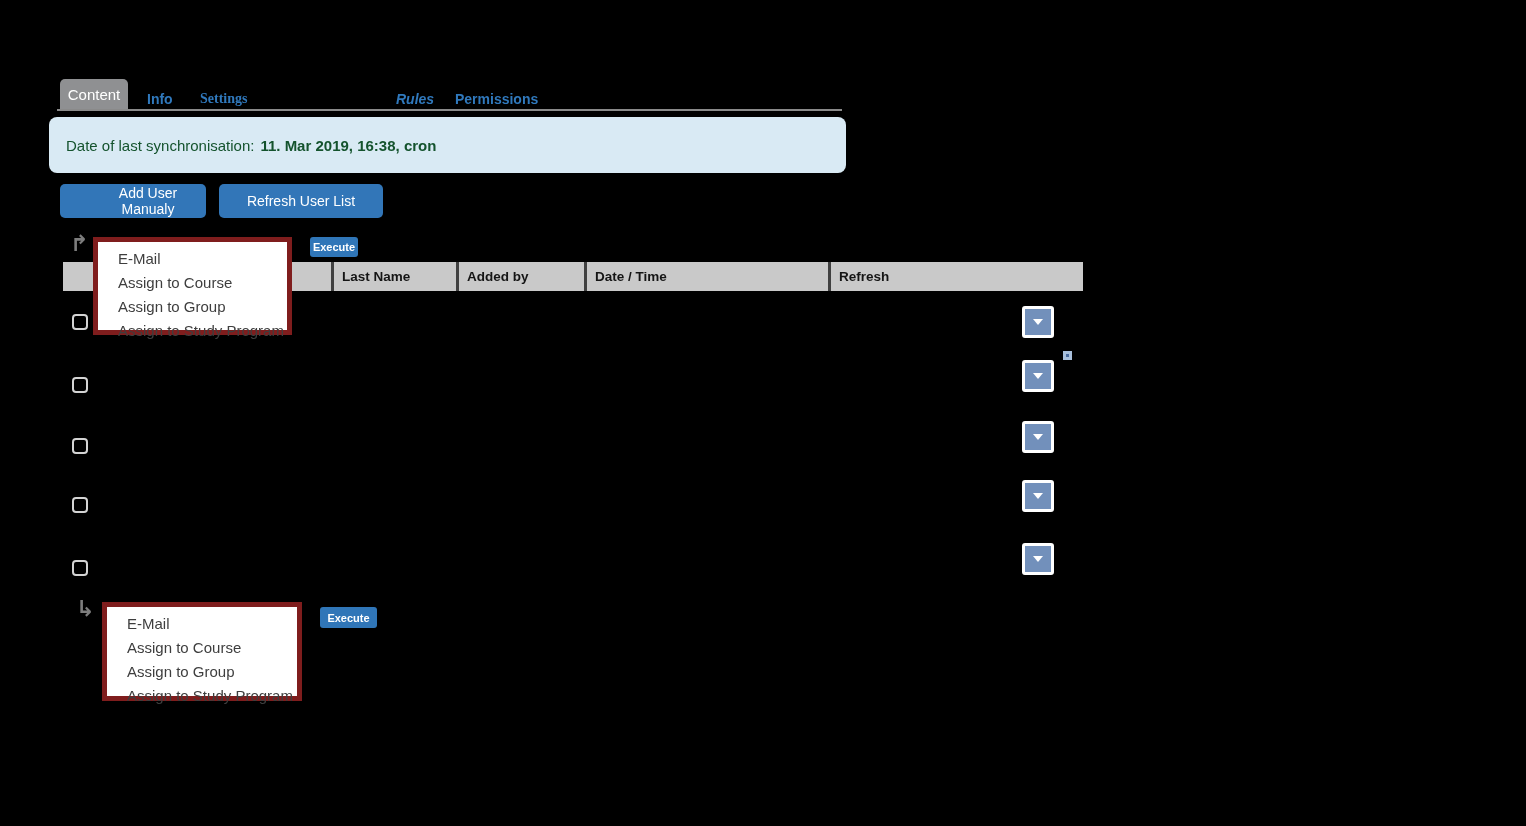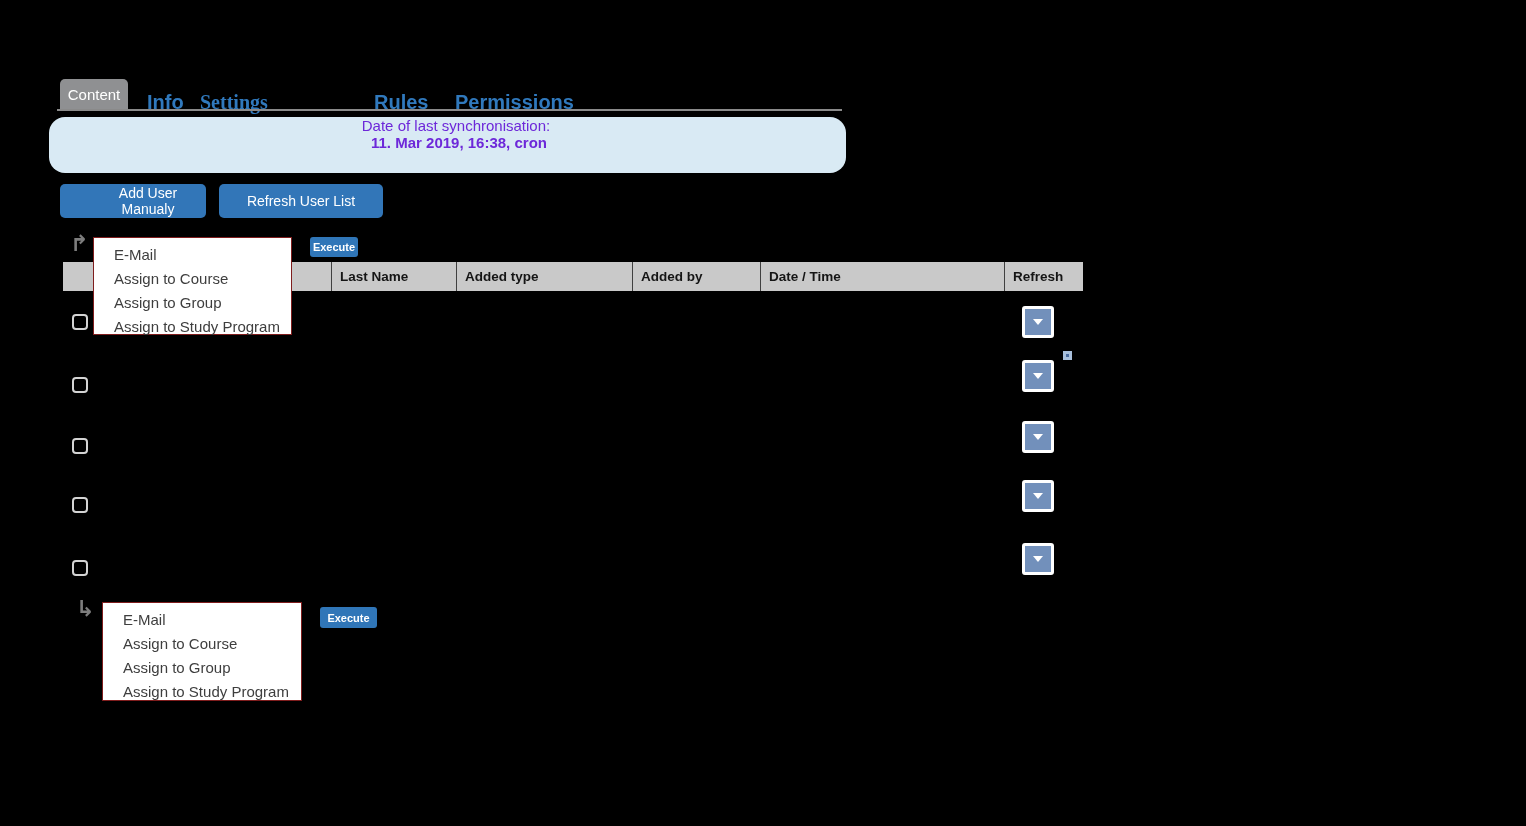--- a/index.html
+++ b/index.html
@@ -3,59 +3,59 @@
 <meta charset="utf-8">
 <style>
   html,body{margin:0;padding:0;background:#000;}
   body{font-family:"Liberation Sans",sans-serif;}
   .stage{position:relative;width:1526px;height:826px;background:#000;overflow:hidden;}
 
   
   .tab-active{position:absolute;left:60px;top:79px;width:68px;height:31px;
     background:#8f9092;color:#fff;font-size:15px;border-radius:5px 5px 0 0;
     display:flex;align-items:center;justify-content:center;cursor:default;}
-  .tab-link{position:absolute;top:91px;color:#3079bd;font-size:20px;font-weight:bold;
+  .tab-link{position:absolute;top:91px;color:#3079bd;font-size:14px;font-weight:bold;
     text-decoration:none;cursor:pointer;}
   .tab-underline{position:absolute;left:57px;top:109px;width:785px;height:2px;background:#8a8a8a;}
 
   
   .infobox{position:absolute;left:49px;top:117px;width:797px;height:56px;
-    background:#d9eaf4;border-radius:16px;display:flex;align-items:center;
-    padding-left:17px;box-sizing:border-box;color:#6d28d9;font-size:15px;flex-direction:column;}
+    background:#d9eaf4;border-radius:8px;display:flex;align-items:center;
+    padding-left:17px;box-sizing:border-box;color:#14532d;font-size:15px;}
   .infobox b{margin-left:6px;}
 
   
   .btn-primary{position:absolute;height:34px;background:#3276b8;color:#fff;
     font-size:14px;border:none;border-radius:5px;display:flex;align-items:center;
     justify-content:center;cursor:pointer;font-family:"Liberation Sans",sans-serif;}
   #btn-add{left:60px;top:184px;width:146px;padding-left:36px;}
   #btn-refresh{left:219px;top:184px;width:164px;text-align:center;}
 
   
   .bulk-arrow{position:absolute;color:#7d7d7d;font-size:22px;font-weight:bold;
     font-family:"DejaVu Sans",sans-serif;line-height:1;}
   #arrow-top{left:70px;top:233px;}
   #arrow-bottom{left:76px;top:598px;}
-  .dropdown-panel{position:absolute;background:#fff;border:1px solid #7f1d1d;
+  .dropdown-panel{position:absolute;background:#fff;border:5px solid #7f1d1d;
     box-sizing:border-box;z-index:5;padding-top:5px;}
   #dropdown-top{left:93px;top:237px;width:199px;height:98px;}
   #dropdown-bottom{left:102px;top:602px;width:200px;height:99px;}
   .dropdown-item{height:24px;line-height:24px;padding-left:20px;font-size:15px;
     color:#3e3e3e;cursor:pointer;white-space:nowrap;}
   .btn-execute{position:absolute;background:#3076b8;color:#fff;font-size:11px;
     font-weight:bold;border:none;border-radius:3px;display:flex;align-items:center;
     justify-content:center;cursor:pointer;font-family:"Liberation Sans",sans-serif;}
   #execute-top{left:310px;top:237px;width:48px;height:20px;}
   #execute-bottom{left:320px;top:607px;width:57px;height:21px;}
 
   
   .table-header{position:absolute;left:63px;top:262px;width:1020px;height:29px;
     background:#c9c9c9;display:flex;}
   .th{box-sizing:border-box;height:29px;line-height:29px;padding-left:8px;
-    font-size:13.5px;font-weight:bold;color:#151515;border-left:1px solid #404040;
+    font-size:13.5px;font-weight:bold;color:#151515;border-left:3px solid #404040;
     overflow:hidden;white-space:nowrap;}
   .th:first-child{border-left:none;}
   .th.c1{width:268px;} .th.c2{width:125px;} .th.c3{width:176px;}
   .th.c4{width:128px;} .th.c5{width:244px;} .th.c6{width:79px;}
 
   .row-checkbox{position:absolute;left:72px;width:16px;height:16px;
     border:2px solid #d4d4d4;border-radius:4px;background:transparent;
     box-sizing:border-box;cursor:pointer;}
   .action-btn{position:absolute;left:1022px;width:32px;height:32px;
     background:#7290bb;border:3px solid #ffffff;border-radius:3px;
@@ -71,21 +71,21 @@
 </style>
 </head>
 <body>
 
 <div class="stage">
 
   <div class="tab-active">Content</div>
   <a class="tab-link" style="left:147px;">Info</a>
   <a class="tab-link" style="left:200px;font-family:Liberation Serif, serif;">Settings</a>
   <a class="tab-link" style="left:308px;margin-top:28px;">Views</a>
-  <a class="tab-link" style="left:374px;">Rules</a>
+  <a class="tab-link" style="left:396px;font-style:italic;">Rules</a>
   <a class="tab-link" style="left:455px;">Permissions</a>
   <div class="tab-underline"></div>
 
   <div class="infobox">
     <span>Date of last synchronisation:</span>
     <b>11. Mar 2019, 16:38, cron</b>
   </div>
 
   <button id="btn-add" class="btn-primary">Add User Manualy</button>
   <button id="btn-refresh" class="btn-primary">Refresh User List</button>
@@ -95,21 +95,20 @@
     <div class="dropdown-item">E-Mail</div>
     <div class="dropdown-item">Assign to Course</div>
     <div class="dropdown-item">Assign to Group</div>
     <div class="dropdown-item">Assign to Study Program</div>
   </div>
   <button id="execute-top" class="btn-execute">Execute</button>
 
   <div class="table-header">
     <div class="th c1"></div>
     <div class="th c2">Last Name</div>
-    <div class="th c3">Added type</div>
     <div class="th c4">Added by</div>
     <div class="th c5">Date / Time</div>
     <div class="th c6">Refresh</div>
   </div>
 
   <div class="row-checkbox" style="top:314px;"></div>
   <button class="action-btn" style="top:306px;">
     <span class="caret-down"></span>
   </button>
 

